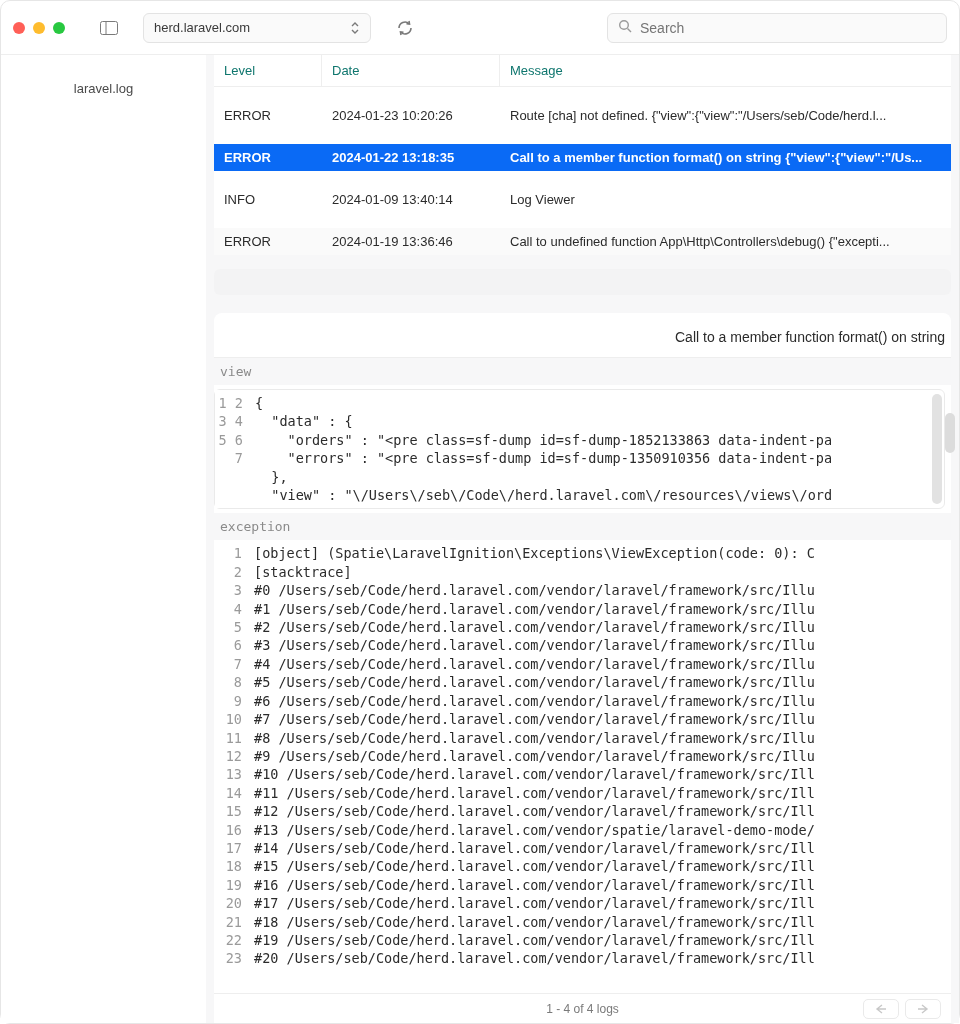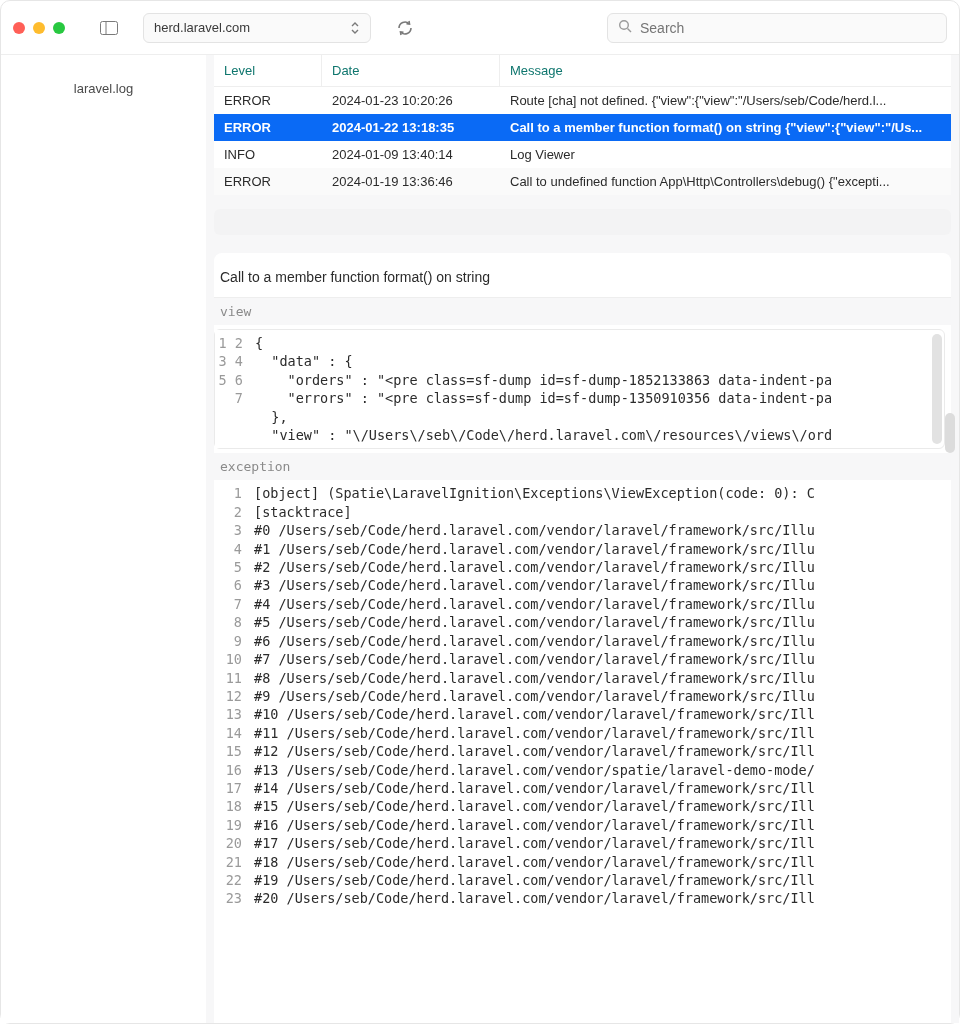--- a/index.html
+++ b/index.html
@@ -21,28 +21,28 @@
   .sidebar { width: 205px; border-right:0px solid #f0f0f0; padding-top:22px; background:#ffffff;}
   .sidebar-item { font-size:13px; color:#4a4a4a; padding:4px 18px;text-align:center; }
   .main { flex:1; display:flex; flex-direction:column; min-width:0; background:#f7f7f8; padding:0 8px;}
   .table-wrap { background:#fff; border-radius:8px; }
   .thead, .trow { display:flex; align-items:center; font-size:13px; }
   .thead { height:32px; border-bottom:1px solid #eee; color:#0f766e; font-weight:400; background:#fff;}
   .thead .th { border-right:1px solid #eee; padding:0 10px; display:flex; align-items:center; height:100%; }
   .col-level { width:108px; }
   .col-date  { width:178px; }
   .col-msg   { flex:1; min-width:0; white-space:nowrap; overflow:hidden; text-overflow:ellipsis;}
-  .trow { height:27px; padding:0 10px; }
+  .trow { height:27px; padding:0 10px;margin-top:15px; }
   .trow:nth-child(even){ background:#fafafa; }
   .trow.selected { background:#0a6af5; color:#fff; font-weight:600; }
   .trow .td { padding-right:10px; }
   .trow .td.col-msg { padding-right:0; }
   .empty-box { height:26px; background:#f3f3f4; border-radius:6px; margin:14px 0 8px; }
   .detail { background:#fff; border-radius:8px 8px 0 0; margin-top:10px; flex:1; display:flex; flex-direction:column; min-height:0; overflow:hidden;}
-  .detail-title { font-size:14px; padding:16px 6px 12px; color:#2b2b2b; border-bottom:1px solid #eee;}
+  .detail-title { font-size:14px; padding:16px 6px 12px; color:#2b2b2b; border-bottom:1px solid #eee;text-align:right;}
   .section-label { font-family: ui-monospace, Menlo, monospace; font-size:13px; color:#8a8a8a; padding:6px 6px; background:#f7f7f8;}
   .code-area { position:relative; background:#fff; }
   .code-lines { display:grid; grid-template-columns: 34px 1fr; font-family: ui-monospace, Menlo, monospace; font-size:13.5px; line-height:18.4px;}
   .gutter { text-align:right; color:#9a9a9a; padding:4px 6px 4px 0; user-select:none; background:#fff; border-right:0px solid #eee;}
   .code   { white-space:pre; overflow:hidden; padding:4px 0 4px 6px; color:#2b2b2b;}
   .code-area.boxed { border:1px solid #eaeaea; border-radius:6px; margin:4px 6px 4px 0px; position:relative;}
   .sv { position:absolute; right:2px; top:4px; bottom:4px; width:10px; background:#e2e2e2; border-radius:6px;}
   .footer { height:30px; display:flex; align-items:center; justify-content:center; font-size:12px; color:#7a7a7a; border-top:1px solid #eee; position:relative; background:#fff; border-radius:0 0 8px 8px;}
   .pager { position:absolute; right:10px; display:flex; gap:6px; }
   .pager .pgbtn { width:36px; height:20px; border:1px solid #eaeaea; border-radius:5px; display:flex; align-items:center; justify-content:center; color:#bdbdbd; background:#fff;}
@@ -201,20 +201,35 @@
 #14 /Users/seb/Code/herd.laravel.com/vendor/laravel/framework/src/Ill
 #15 /Users/seb/Code/herd.laravel.com/vendor/laravel/framework/src/Ill
 #16 /Users/seb/Code/herd.laravel.com/vendor/laravel/framework/src/Ill
 #17 /Users/seb/Code/herd.laravel.com/vendor/laravel/framework/src/Ill
 #18 /Users/seb/Code/herd.laravel.com/vendor/laravel/framework/src/Ill
 #19 /Users/seb/Code/herd.laravel.com/vendor/laravel/framework/src/Ill
 #20 /Users/seb/Code/herd.laravel.com/vendor/laravel/framework/src/Ill</div>
           </div>
         </div>
 
+        <div class="footer">
+          <span>1 - 4 of 4 logs</span>
+          <div class="pager">
+            <div class="pgbtn">
+              <svg width="12" height="10" viewBox="0 0 12 10">
+                  <path d="M7 1 L2 5 L7 9 M2 5 H11" fill="none" stroke="#c8c8c8" stroke-width="1.4"></path>
+                </svg>
+            </div>
+            <div class="pgbtn">
+              <svg width="12" height="10" viewBox="0 0 12 10">
+                  <path d="M5 1 L10 5 L5 9 M10 5 H1" fill="none" stroke="#c8c8c8" stroke-width="1.4"></path>
+                </svg>
+            </div>
+          </div>
+        </div>
       </div>
 
       <div class="scroll-outer">
         <div class="scroll-thumb" style="top:300px; height:40px"></div>
       </div>
     </div>
   </div>
 </div>
 
 </body></html>

